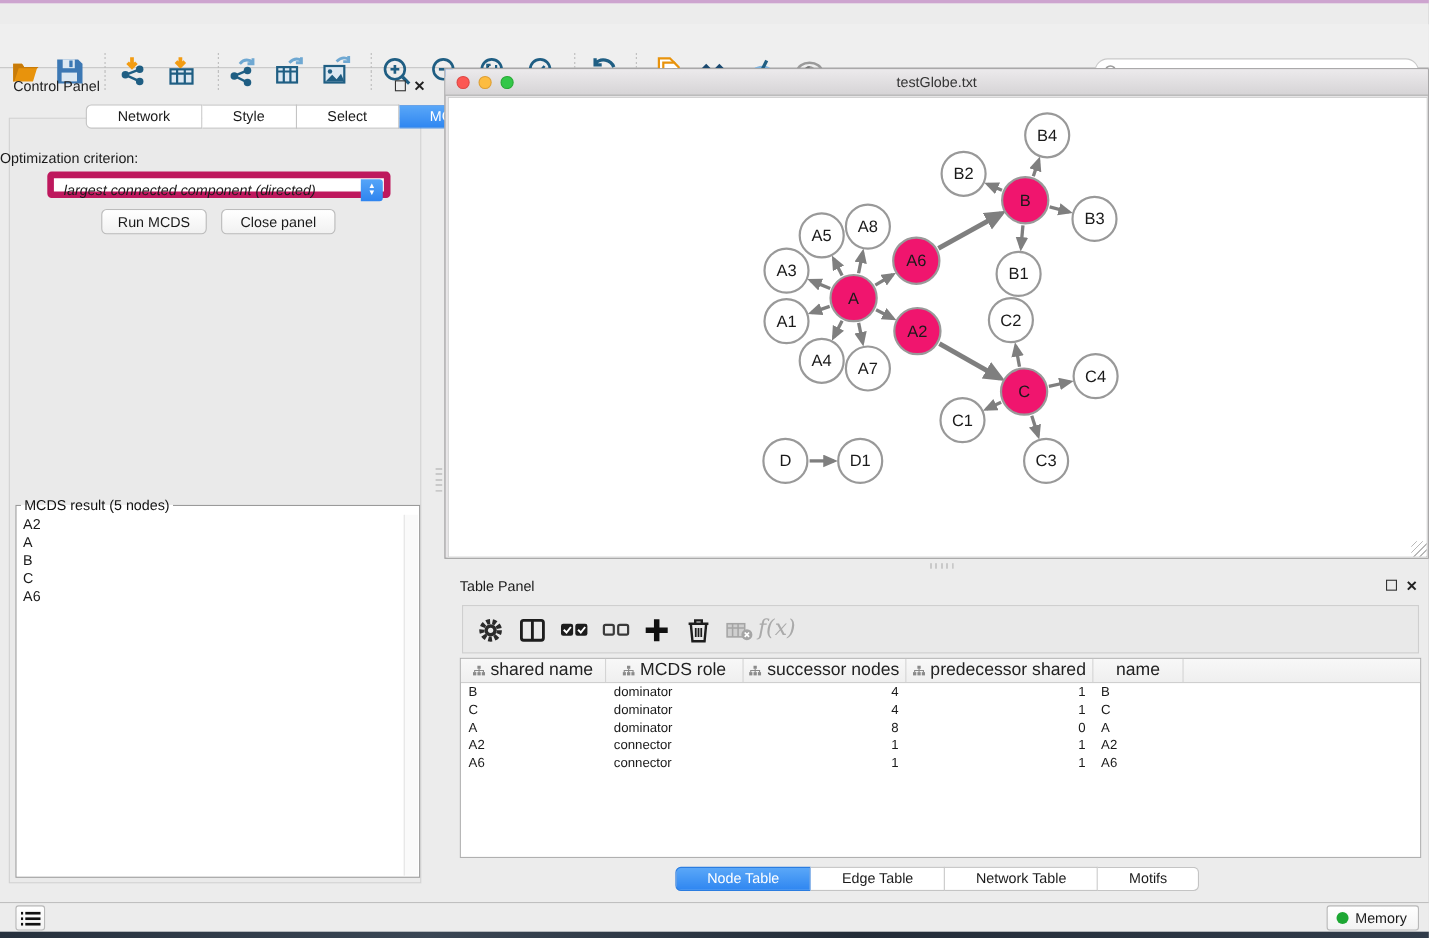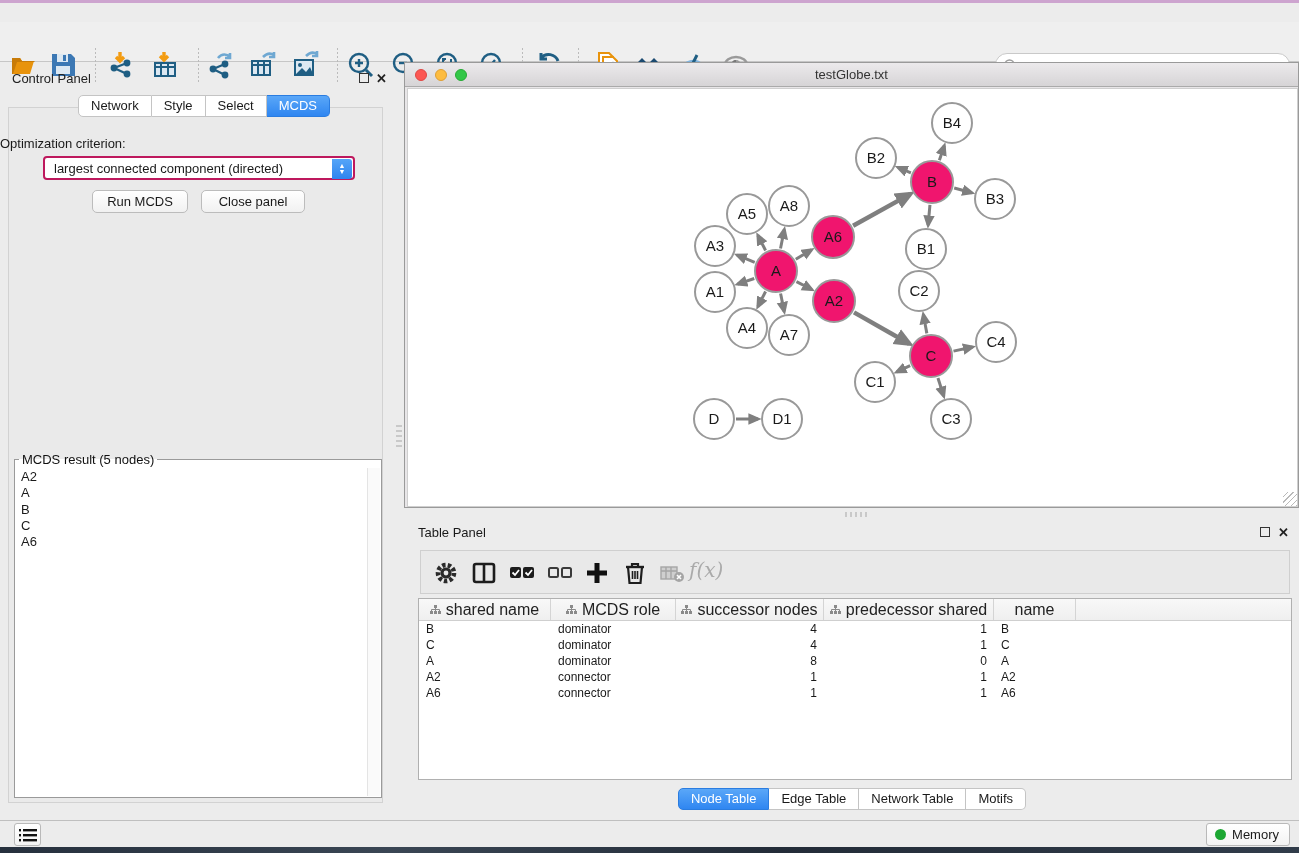--- a/index.html
+++ b/index.html
@@ -27,29 +27,29 @@
                border:1px solid #c9c9c9; border-radius:12px; }
   .searchbox svg { position:absolute; left:7px; top:4px; }
 
   
   .cp-header { position:absolute; left:12px; top:71px; font-size:13px; color:#222; }
   .panel-float { position:absolute; width:10px; height:10px; border:1.5px solid #333; background:transparent; }
   .panel-close { position:absolute; font-size:13px; font-weight:bold; color:#222; line-height:10px; }
   #cp-content { position:absolute; left:8px; top:107px; width:375px; height:696px;
                 background:#eaeaea; border:1px solid #d2d2d2; }
   #cp-tabs { position:absolute; left:78px; top:95px; display:flex; }
-  .seg { height:22px; line-height:20px; padding:0 12px; background:#fff; border:1px solid #c4c4c4;
+  .seg { height:22px; line-height:20px; padding:0 28px; background:#fff; border:1px solid #c4c4c4;
          border-left:none; font-size:13px; text-align:left; cursor:default; }
   .seg:first-child { border-left:1px solid #c4c4c4; border-radius:5px 0 0 5px; }
   .seg:last-child { border-radius:0 5px 5px 0; }
   .seg.active { background:linear-gradient(#5aa7f8,#2f86f1); border-color:#2a7ce0; color:#fff; }
 
   .opt-label { position:absolute; left:0; top:136px; width:390px; text-align:left; }
   .mac-select { position:absolute; left:43px; top:156px; width:312px; height:24px; background:#fff;
-                border:2px solid #be185d; border-radius:4px; line-height:22px; padding-left:9px; }
+                border:6px solid #be185d; border-radius:4px; line-height:22px; padding-left:9px;font-style:italic; }
   .mac-select .stepper { position:absolute; right:1px; top:1px; width:20px; height:20px;
                 border-radius:0 3px 3px 0; background:linear-gradient(#55a5f8,#2e84ef);
                 display:flex; flex-direction:column; align-items:center; justify-content:center; }
   .stepper span { color:#fff; font-size:7px; line-height:6px; }
   .mac-btn { position:absolute; height:23px; background:linear-gradient(#fff,#f1f1f1);
              border:1px solid #bcbcbc; border-radius:5px; font-size:13px; text-align:center;
              line-height:21px; cursor:default; }
 
   fieldset.mcds-box { position:absolute; left:14px; top:452px; width:368px; height:346px;
              border:1px solid #9a9a9a; margin:0; padding:0; background:#fff; }

